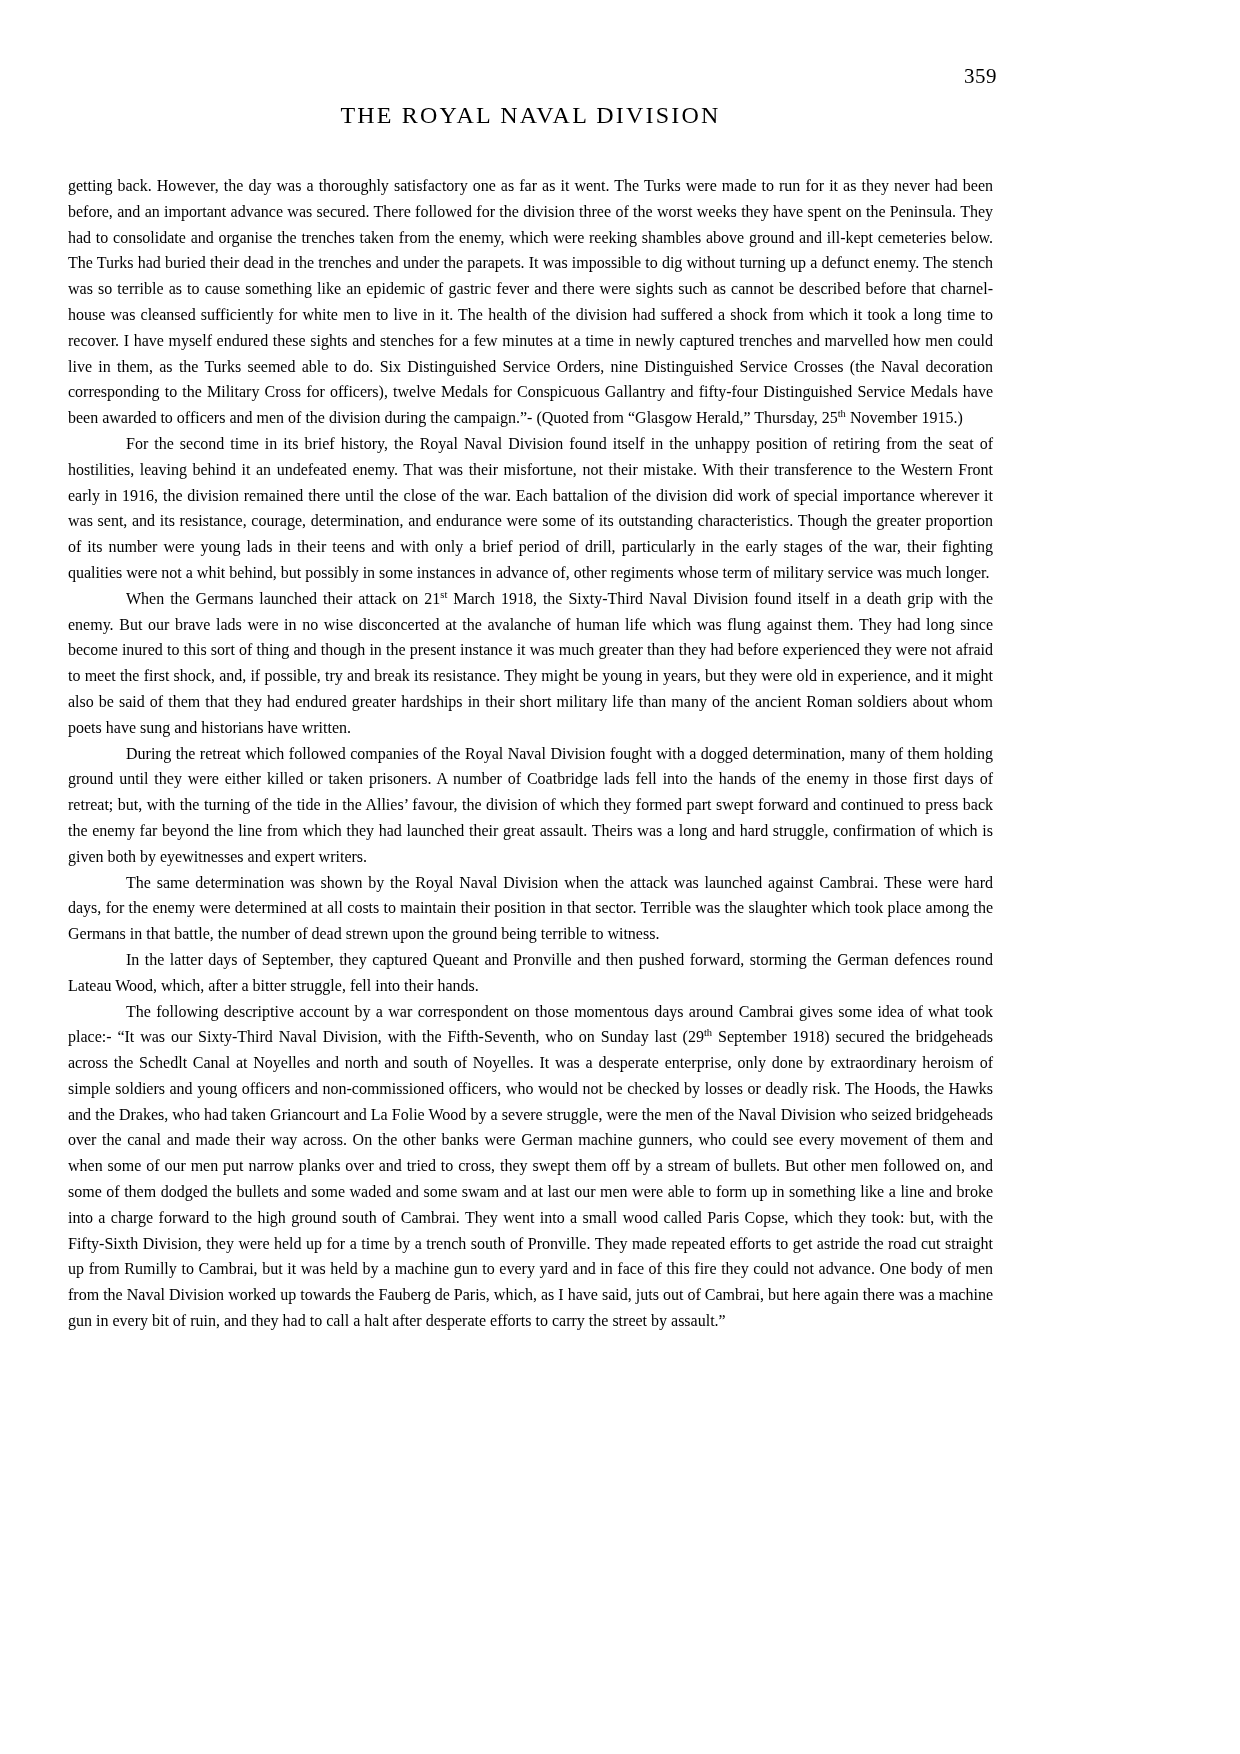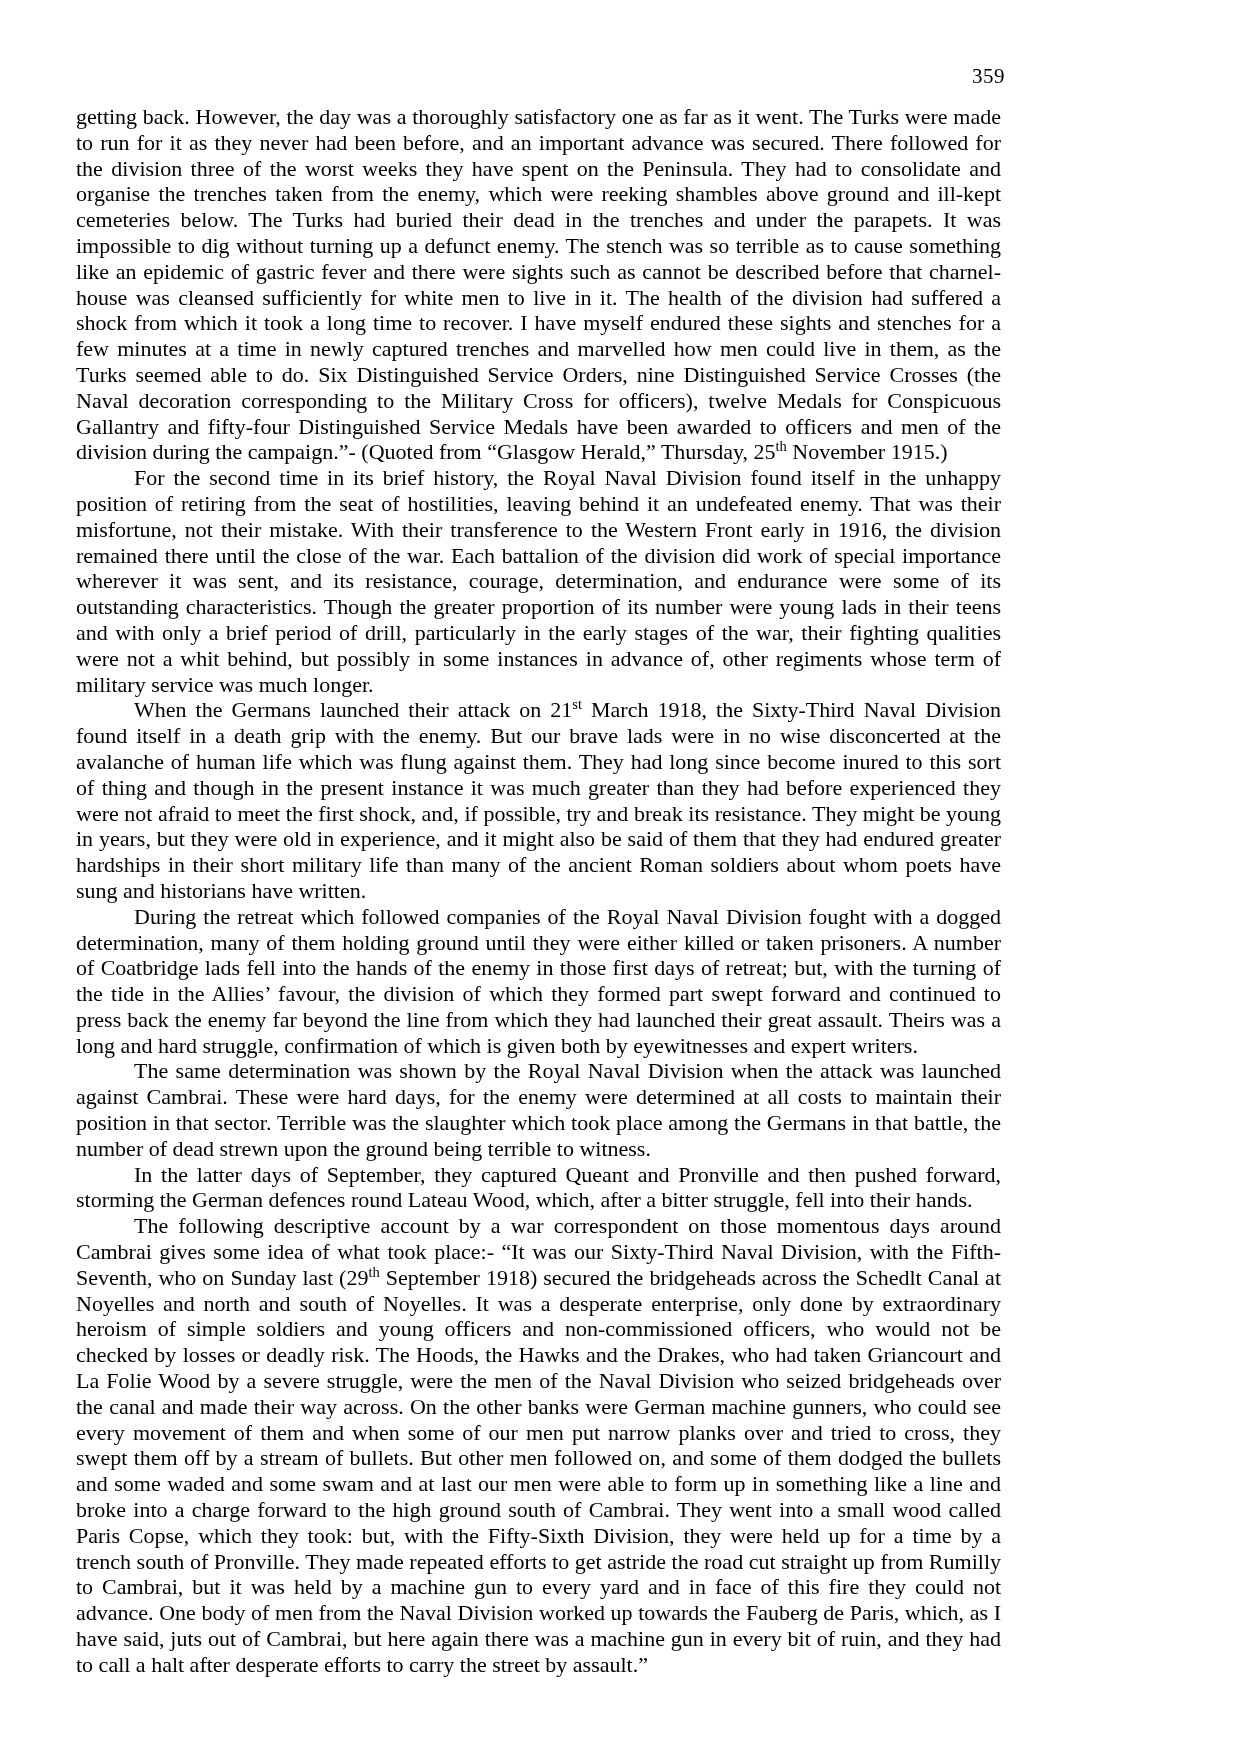--- a/index.html
+++ b/index.html
@@ -12,40 +12,39 @@
     height: 1754px;
     font-family: "Liberation Serif", serif;
     color: #000000;
   }
   .page {
     position: relative;
     width: 1061px;
     height: 1754px;
     box-sizing: border-box;
     padding: 60px 64px 40px 64px;
-    margin-left: 8px;
   }
   .page-number {
     position: absolute;
     top: 64px;
     right: 64px;
     font-size: 21px;
     letter-spacing: 0.5px;
   }
   .running-head {
     text-align: center;
     font-size: 24px;
     letter-spacing: 2.2px;
     margin: 42px 0 0 0;
     font-weight: normal;
   }
   .body-text {
     margin-top: 44px;
     padding: 0 4px;
-    font-size: 22px;
+    font-size: 16px;
     line-height: 25.8px;
     text-align: justify;
     text-justify: inter-word;
   }
   .body-text p {
     margin: 0;
     text-indent: 0;
   }
   .body-text p + p {
     margin-top: 0;
@@ -59,20 +58,21 @@
     line-height: 0;
   }
 </style>
 </head>
 <body>
 
 <div class="page">
 
   <div class="page-number">359</div>
 
+  <h1 class="running-head">THE ROYAL NAVAL DIVISION</h1>
 
   <div class="body-text">
 
     <p><span>getting back.  However, the day was a thoroughly satisfactory one as far as it went.  The Turks were made to run for it as they never had been before, and an important advance was secured.  There followed for the division three of the worst weeks they have spent on the Peninsula.  They had to consolidate and organise the trenches taken from the enemy, which were reeking shambles above ground and ill-kept cemeteries below.  The Turks had buried their dead in the trenches and under the parapets.  It was impossible to dig without turning up a defunct enemy.  The stench was so terrible as to cause something like an epidemic of gastric fever and there were sights such as cannot be described before that charnel-house was cleansed sufficiently for white men to live in it.  The health of the division had suffered a shock from which it took a long time to recover.  I have myself endured these sights and stenches for a few minutes at a time in newly captured trenches and marvelled how men could live in them, as the Turks seemed able to do.  Six Distinguished Service Orders, nine Distinguished Service Crosses (the Naval decoration corresponding to the Military Cross for officers), twelve Medals for Conspicuous Gallantry and fifty-four Distinguished Service Medals have been awarded to officers and men of the division during the campaign.”- (Quoted from “Glasgow Herald,” Thursday, 25</span><sup>th</sup><span> November 1915.)</span></p>
 
     <p class="indent">For the second time in its brief history, the Royal Naval Division found itself in the unhappy position of retiring from the seat of hostilities, leaving behind it an undefeated enemy.  That was their misfortune, not their mistake.  With their transference to the Western Front early in 1916, the division remained there until the close of the war.  Each battalion of the division did work of special importance wherever it was sent, and its resistance, courage, determination, and endurance were some of its outstanding characteristics.  Though the greater proportion of its number were young lads in their teens and with only a brief period of drill, particularly in the early stages of the war, their fighting qualities were not a whit behind, but possibly in some instances in advance of, other regiments whose term of military service was much longer.</p>
 
     <p class="indent"><span>When the Germans launched their attack on 21</span><sup>st</sup><span> March 1918, the Sixty-Third Naval Division found itself in a death grip with the enemy.  But our brave lads were in no wise disconcerted at the avalanche of human life which was flung against them.  They had long since become inured to this sort of thing and though in the present instance it was much greater than they had before experienced they were not afraid to meet the first shock, and, if possible, try and break its resistance.  They might be young in years, but they were old in experience, and it might also be said of them that they had endured greater hardships in their short military life than many of the ancient Roman soldiers about whom poets have sung and historians have written.</span></p>
 
     <p class="indent">During the retreat which followed companies of the Royal Naval Division fought with a dogged determination, many of them holding ground until they were either killed or taken prisoners.  A number of Coatbridge lads fell into the hands of the enemy in those first days of retreat; but, with the turning of the tide in the Allies’ favour, the division of which they formed part swept forward and continued to press back the enemy far beyond the line from which they had launched their great assault.  Theirs was a long and hard struggle, confirmation of which is given both by eyewitnesses and expert writers.</p>

